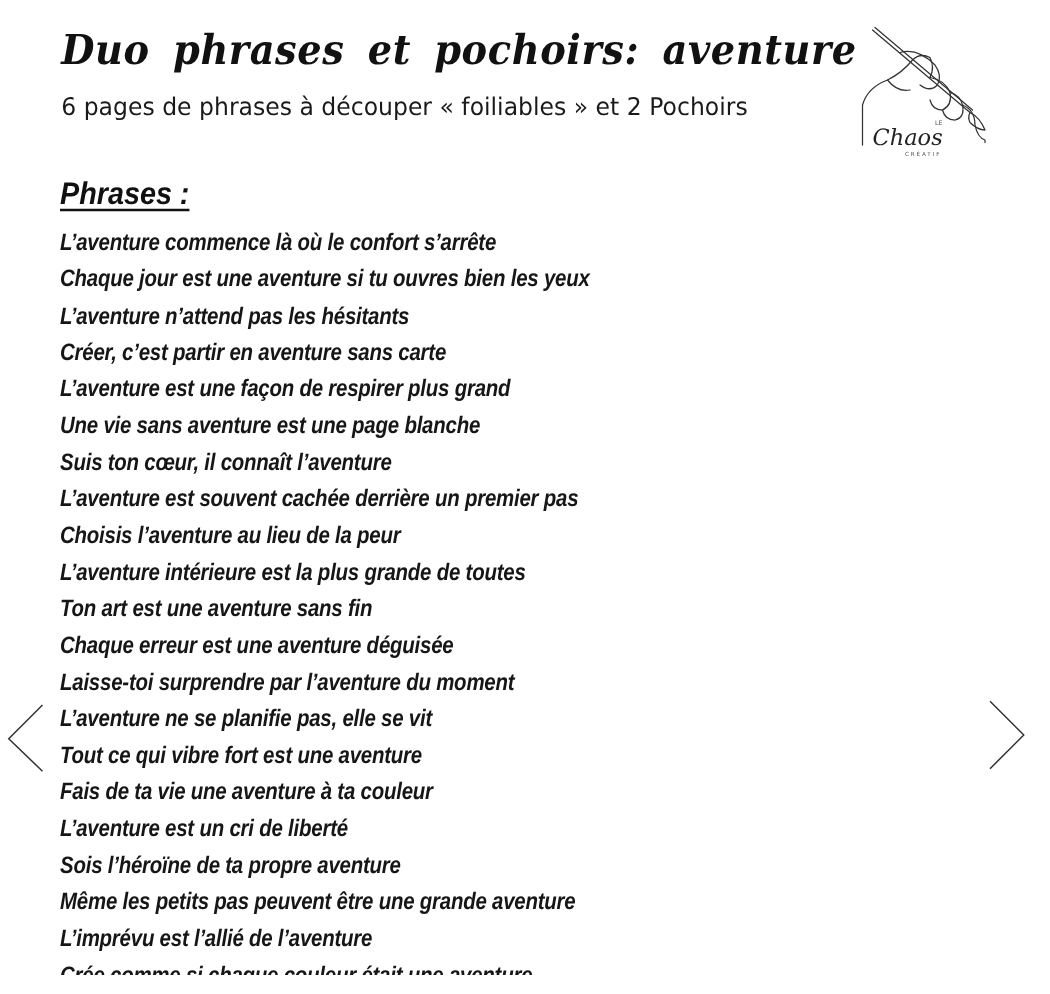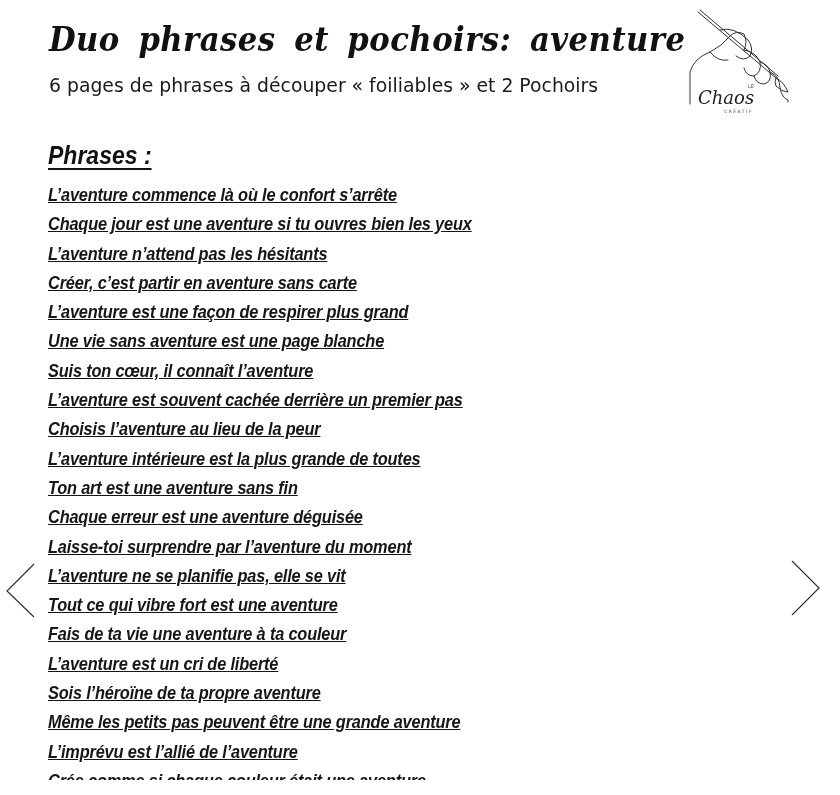--- a/index.html
+++ b/index.html
@@ -36,21 +36,21 @@
       font-family: "DejaVu Sans", sans-serif;
       font-size: 19.5px;
       white-space: nowrap;
       color: #1a1a1a;
       transform: scaleX(0.965);
       transform-origin: left center;
     }
     .logo {
       position: absolute;
       left: 684px;
-      top: 6px;
+      top: 18px;
       width: 110px;
       height: 110px;
     }
     .section-heading {
       position: absolute;
       left: 48px;
       top: 141px;
       font-family: "Liberation Sans", sans-serif;
       font-size: 25px;
       font-weight: bold;
@@ -63,21 +63,20 @@
       transform: scaleX(0.92);
       transform-origin: left center;
     }
     .phrase-list {
       position: absolute;
       left: 48px;
       top: 180px;
       margin: 0;
       padding: 0;
       list-style: none;
-      text-decoration: underline;
     }
     .phrase-item {
       height: 29.3px;
       line-height: 29.3px;
       font-family: "Liberation Sans Narrow", "Liberation Sans", sans-serif;
       font-size: 19px;
       font-weight: bold;
       font-style: italic;
       white-space: nowrap;
       color: #161616;

